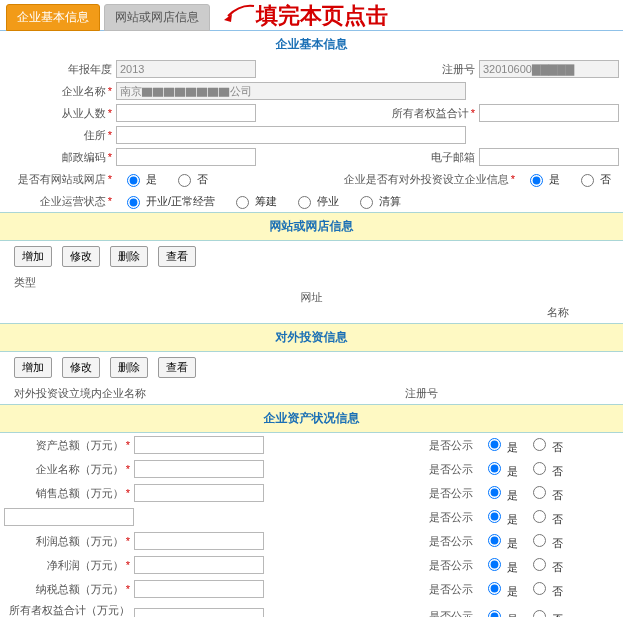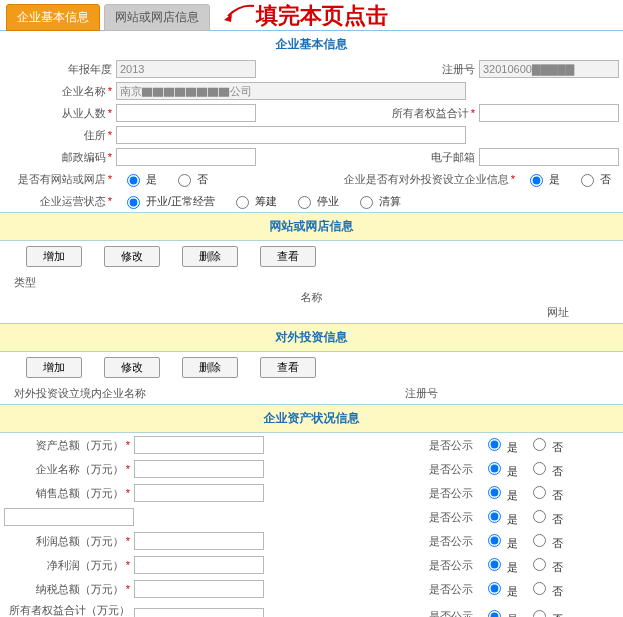--- a/index.html
+++ b/index.html
@@ -20,21 +20,21 @@
   .inp { height: 18px; border: 1px solid #b8b8b8; padding: 0 3px; font-size: 11px; }
   .inp.w1 { width: 140px; }
   .inp.w2 { width: 350px; }
   .inp.readonly { background: #f2f2f2; color: #888; }
   .half { display: flex; align-items: center; }
   .half.right { margin-left: auto; }
   .half .lbl2 { text-align: right; color: #555; padding-right: 4px; }
   .radio-group { display: flex; gap: 16px; align-items: center; padding-left: 6px; }
   .radio-group label { display: inline-flex; align-items: center; gap: 3px; }
   .btn-row { display: flex; gap: 10px; padding: 5px 14px; }
-  .btn { border: 1px solid #9a9a9a; background: #f4f4f4; padding: 2px 16px; border-radius: 2px; cursor: pointer; font-size: 11px; font-family: inherit; margin-left: 12px; }
+  .btn { border: 1px solid #9a9a9a; background: #f4f4f4; padding: 2px 7px; border-radius: 2px; cursor: pointer; font-size: 11px; font-family: inherit; }
   .cols3 { display: flex; padding: 3px 14px; color: #555; flex-direction: column; }
   .cols3 > div { flex: 1; text-align: left; }
   .cols3 > div:nth-child(2) { text-align: center; }
   .cols3 > div:nth-child(3) { text-align: right; padding-right: 40px; }
   .cols2 { display: flex; padding: 3px 14px; color: #555; }
   .cols2 > div:first-child { width: 220px; }
   .cols2 > div:last-child { flex: 1; text-align: center; }
   .asset-row { display: flex; align-items: center; padding: 2px 4px; }
   .asset-row .lbl { width: 130px; }
   .asset-row .inp { width: 130px; }
@@ -149,22 +149,22 @@
 
 <div class="section-header teal">网站或网店信息</div>
 <div class="btn-row">
   <button class="btn">增加</button>
   <button class="btn">修改</button>
   <button class="btn">删除</button>
   <button class="btn">查看</button>
 </div>
 <div class="cols3">
   <div>类型</div>
+  <div>网址</div>
   <div>名称</div>
-  <div>网址</div>
 </div>
 
 <div class="section-header teal">对外投资信息</div>
 <div class="btn-row">
   <button class="btn">增加</button>
   <button class="btn">修改</button>
   <button class="btn">删除</button>
   <button class="btn">查看</button>
 </div>
 <div class="cols2">

